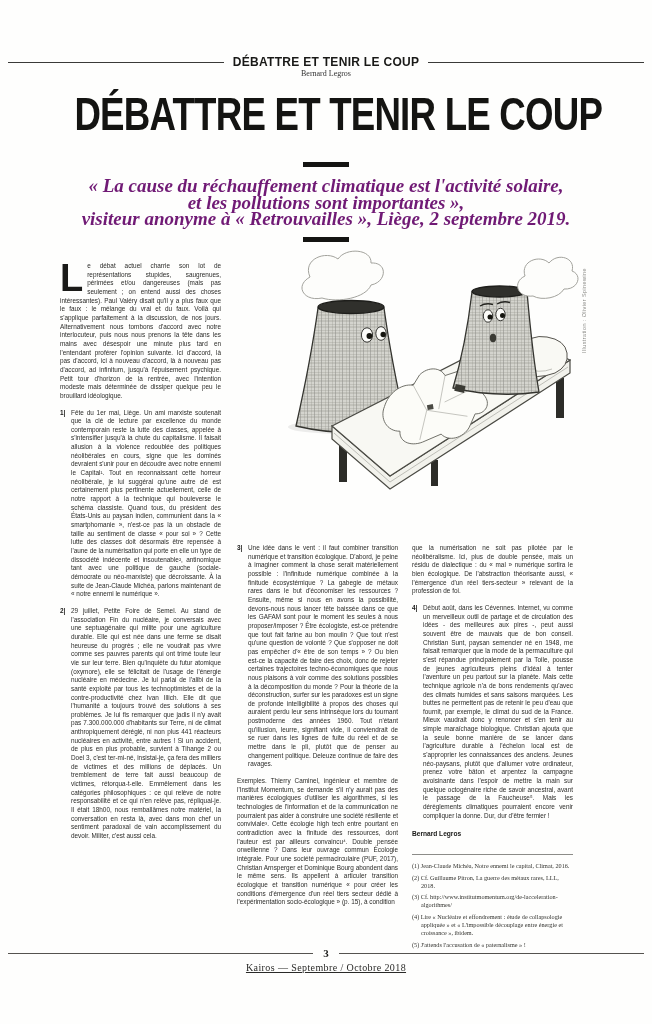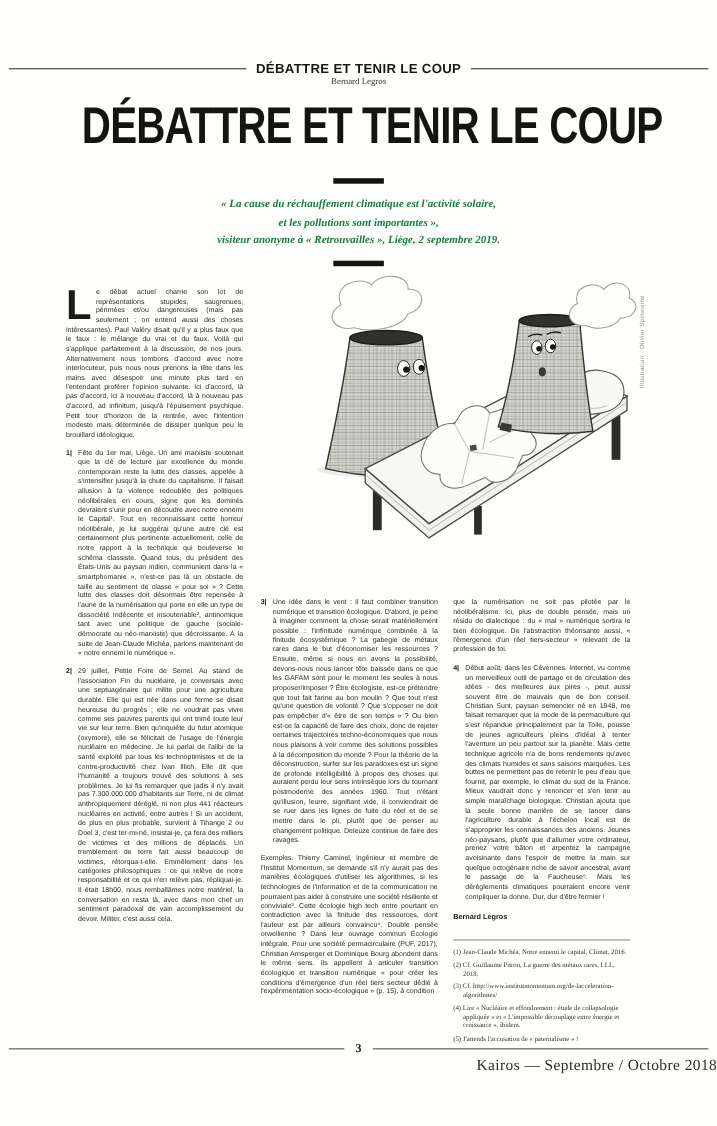--- a/index.html
+++ b/index.html
@@ -14,21 +14,21 @@
   .byline{position:absolute;top:69px;left:0;right:0;text-align:center;
     font-family:"Liberation Serif",serif;font-size:8px;color:#333;}
   .big-title{position:absolute;top:88px;left:0;right:0;text-align:center;white-space:nowrap;}
   .big-title span{display:inline-block;font-size:47px;font-weight:bold;color:#141412;
     letter-spacing:-1px;transform:scaleX(.78);transform-origin:center;line-height:52px;}
   .bar{position:absolute;left:50%;width:46px;height:5px;background:#141412;margin-left:-23px;}
   .bar1{top:162px;}
   .bar2{top:237px;}
   .quote{position:absolute;top:178px;left:0;right:0;text-align:center;
     font-family:"Liberation Serif",serif;font-style:italic;font-weight:600;
-    font-size:10px;line-height:16.5px;color:#15803d;}
+    font-size:19px;line-height:16.5px;color:#701a75;}
   
   .illo{position:absolute;left:234px;top:246px;width:356px;height:276px;}
   .illo-credit{position:absolute;left:581px;top:243px;height:110px;
     writing-mode:vertical-rl;transform:rotate(180deg);
     font-size:5.5px;color:#8e8e8a;letter-spacing:.4px;white-space:nowrap;}
   
   .col{position:absolute;width:161px;font-size:6.4px;line-height:8.65px;
     text-align:justify;color:#2b2b29;}
   .col1{left:60px;top:262px;}
   .col2{left:237px;top:544px;}
@@ -41,22 +41,22 @@
   .signature{font-weight:bold;font-size:6.6px;margin-top:10px;color:#161614;}
   
   .footnotes{margin-top:15px;border-top:1px solid #8c8c88;padding-top:7px;
     font-family:"Liberation Serif",serif;font-size:6.2px;line-height:8.1px;
     text-align:left;color:#33332f;}
   .footnotes div{margin-bottom:3.5px;padding-left:9px;text-indent:-9px;}
   
   .pagenum-row{position:absolute;top:947px;left:8px;right:8px;display:flex;align-items:center;gap:10px;}
   .pagenum-row .rule{flex:1;border-top:1px solid #55534f;height:0;}
   .pagenum{font-family:"Liberation Serif",serif;font-weight:bold;font-size:11px;color:#1c1c1a;}
-  .issue{position:absolute;top:962px;left:0;right:0;text-align:right;
-    font-family:"Liberation Serif",serif;font-size:14px;letter-spacing:.4px;color:#2a2a28;}
+  .issue{position:absolute;top:962px;left:0;right:0;text-align:center;
+    font-family:"Liberation Serif",serif;font-size:10px;letter-spacing:.4px;color:#2a2a28;text-decoration:underline;}
 </style>
 </head>
 <body>
 
 <div class="page">
 
   <div class="kicker-row">
     <div class="rule"></div>
     <div class="kicker">DÉBATTRE ET TENIR LE COUP</div>
     <div class="rule"></div>

